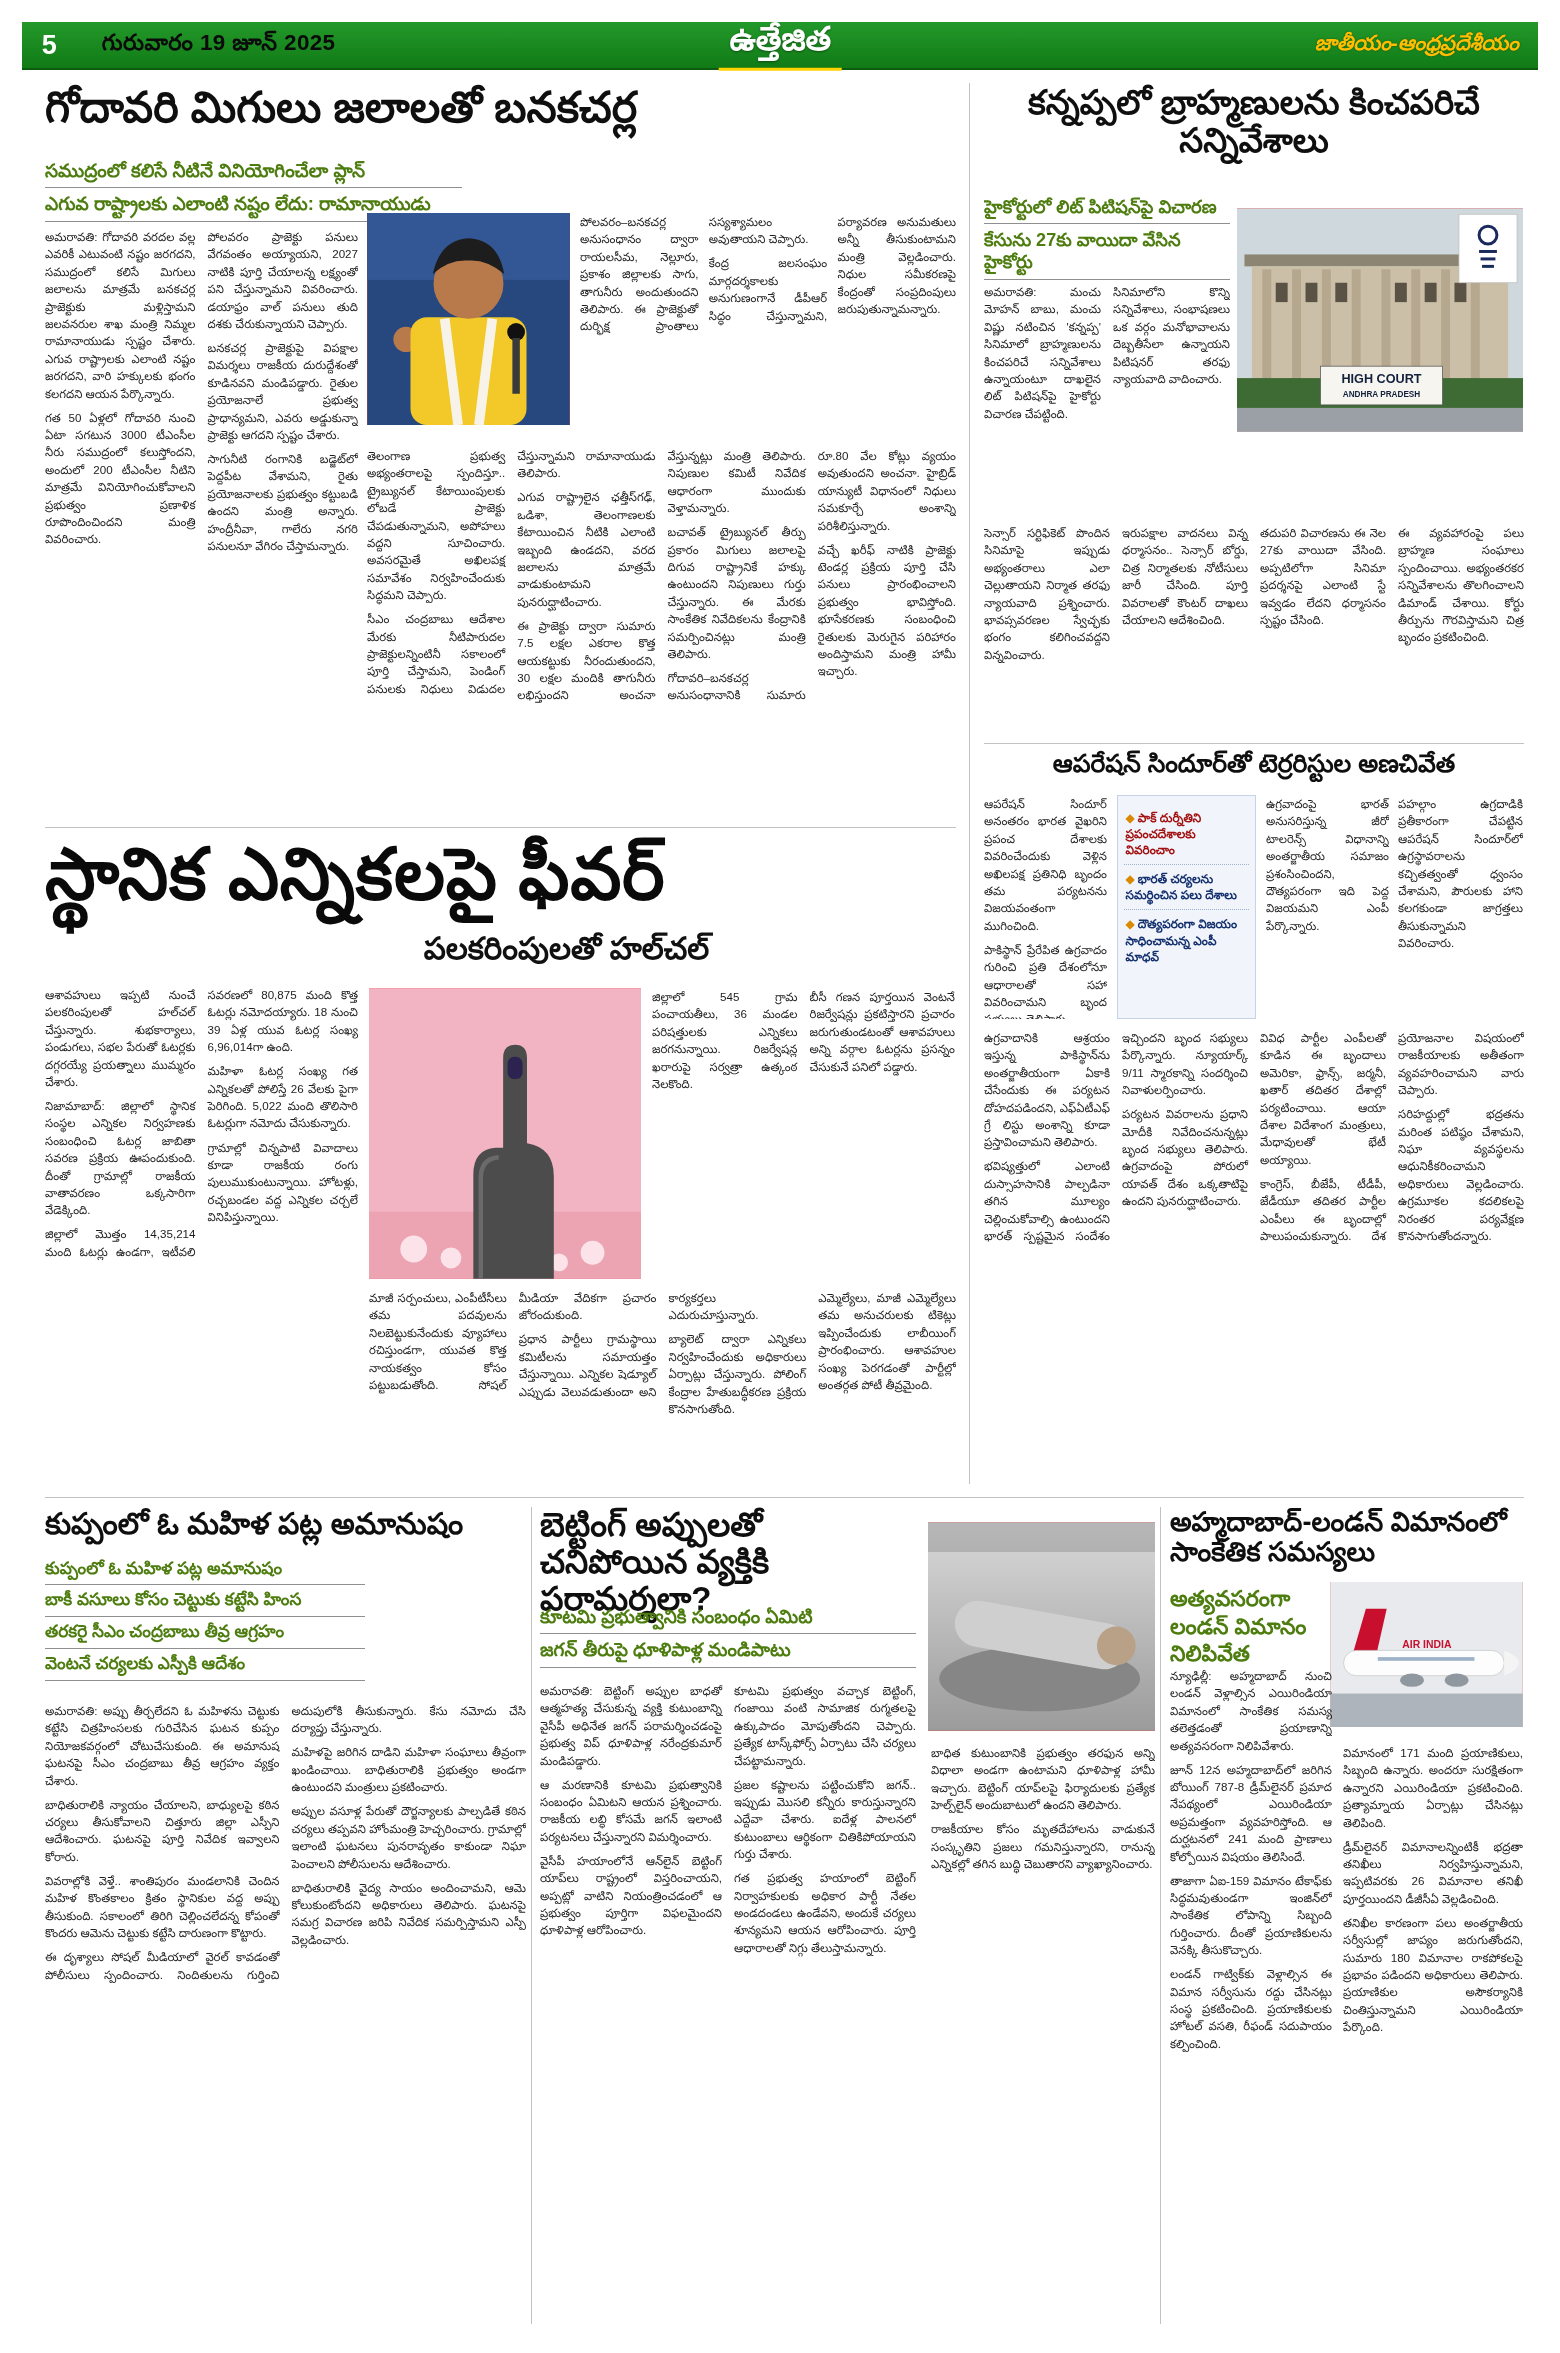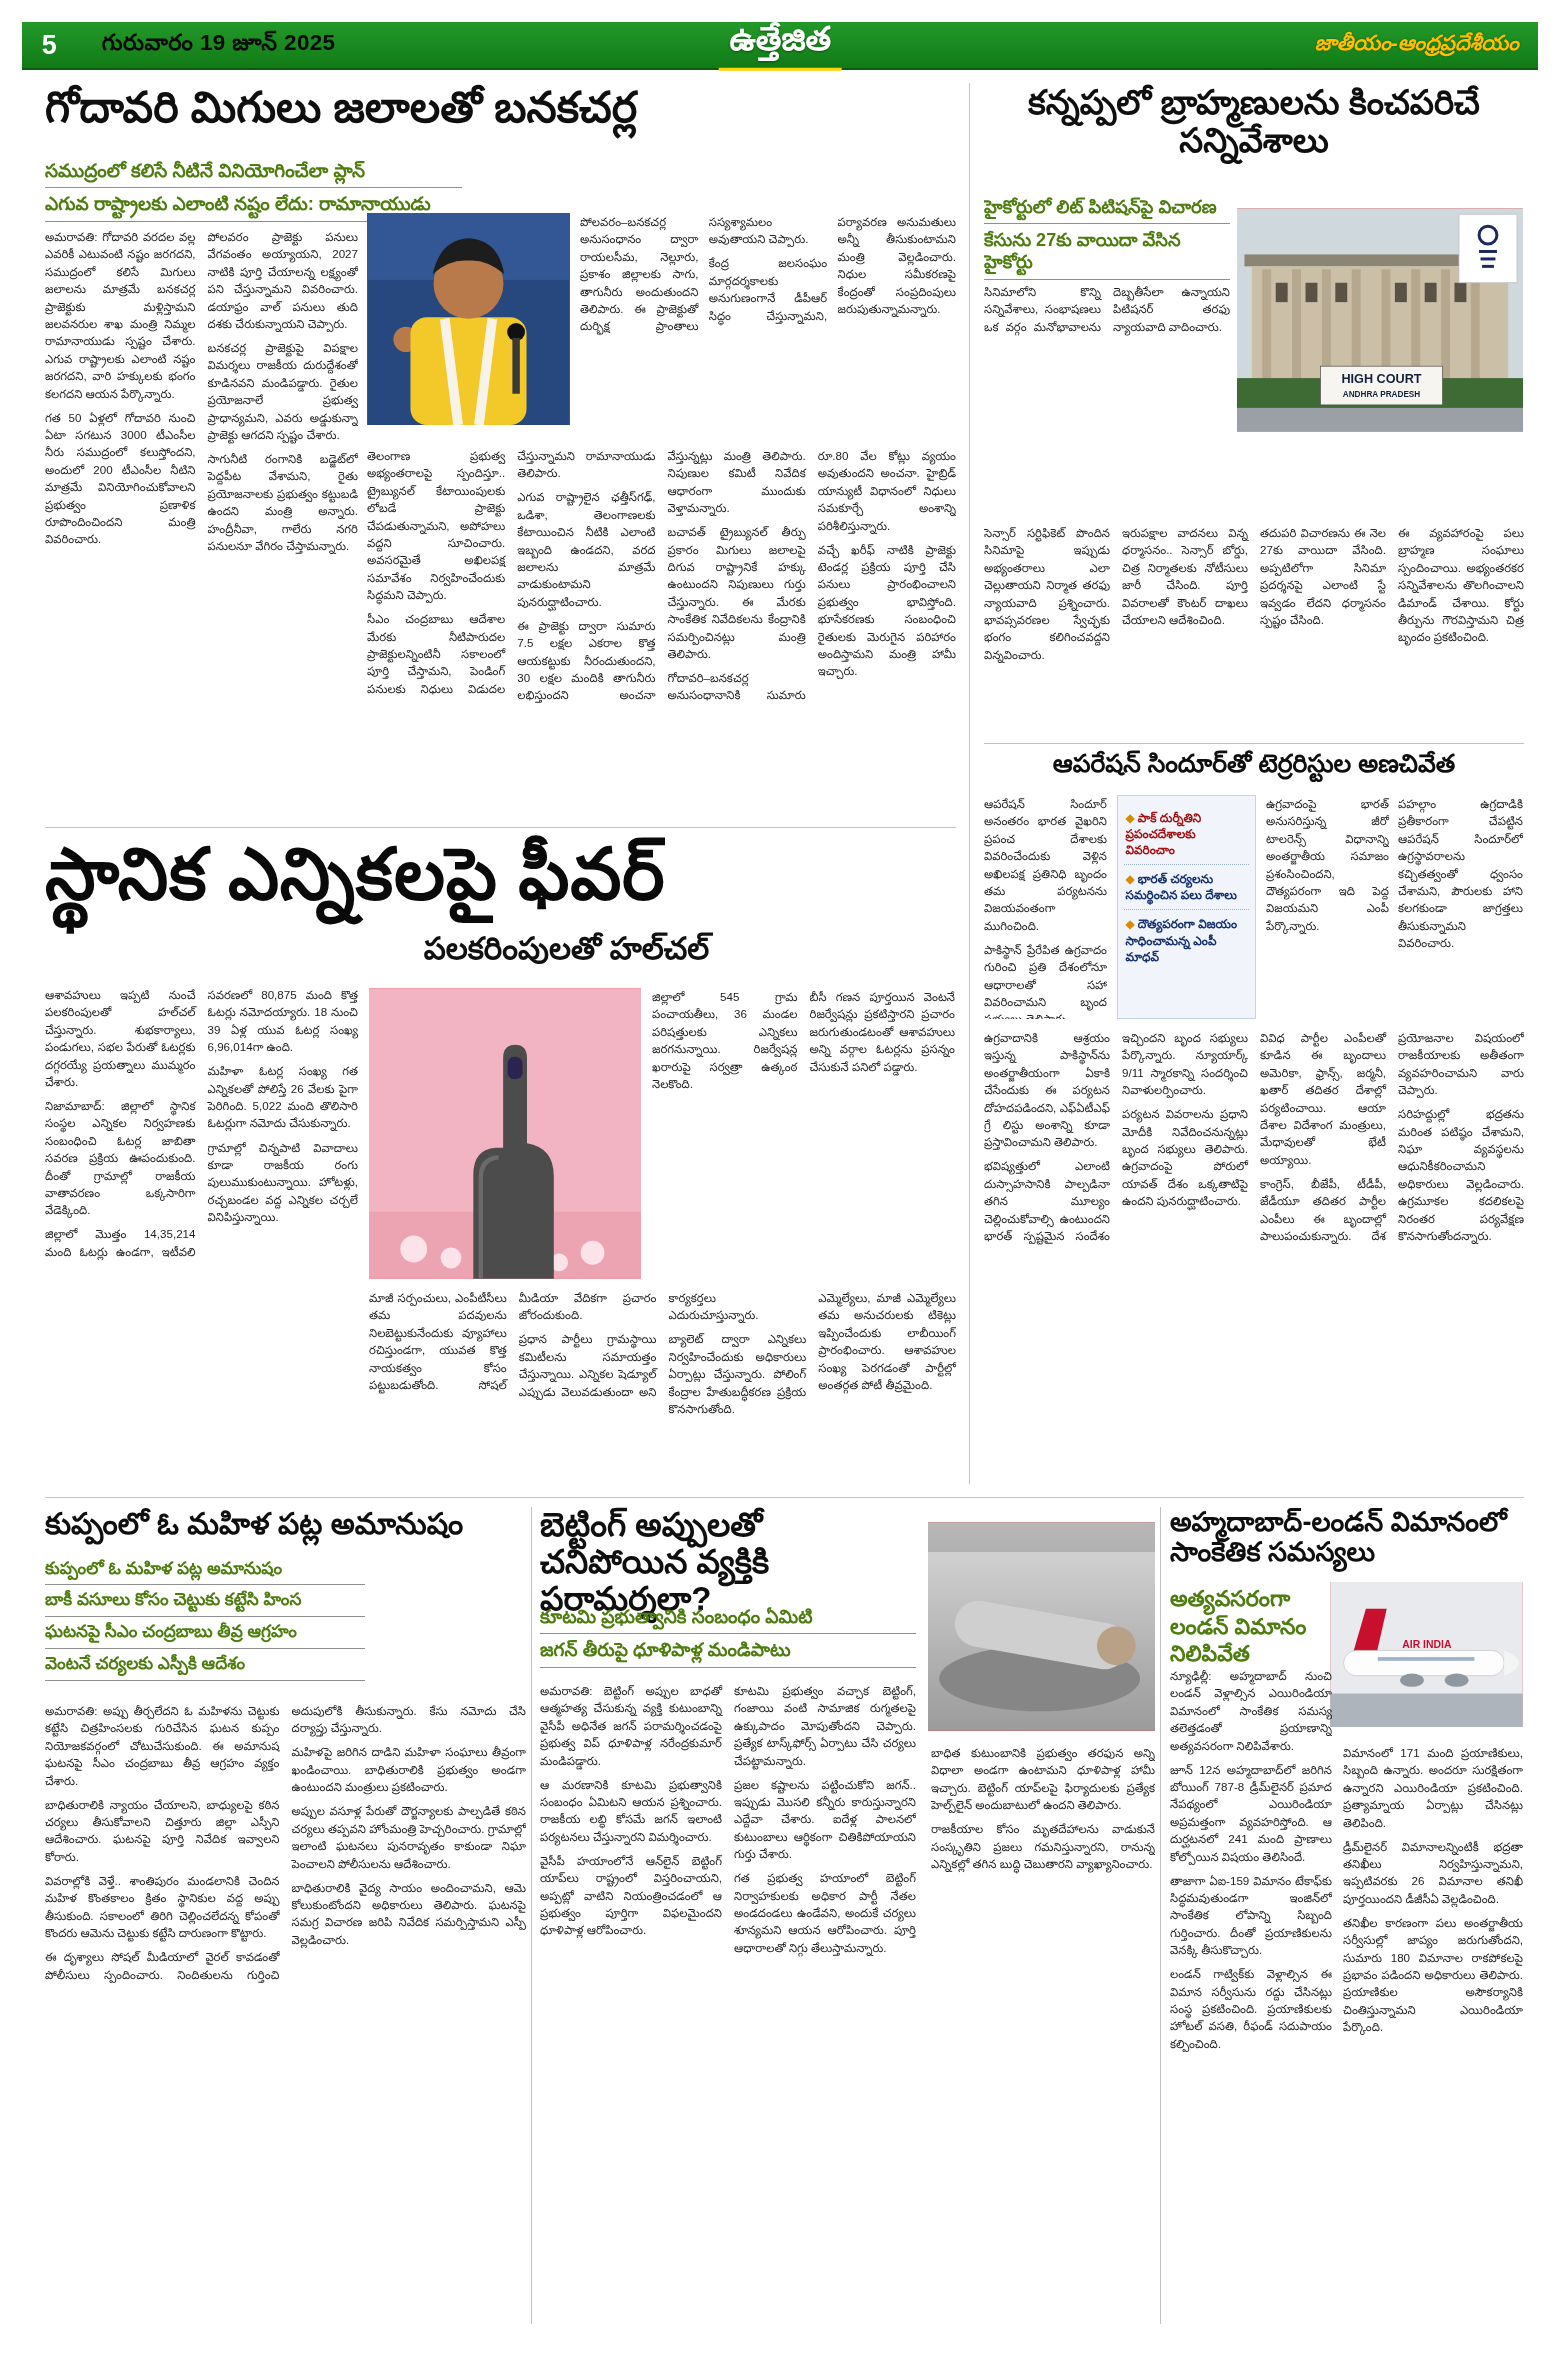--- a/index.html
+++ b/index.html
@@ -150,20 +150,21 @@
         <rect x="298" y="8" width="78" height="92" fill="#ffffff" stroke="#bbb"></rect>
         <g stroke="#1a2a5e" stroke-width="4" fill="none">
           <circle cx="337" cy="36" r="12"></circle>
           <line x1="325" y1="58" x2="349" y2="58"></line>
           <line x1="327" y1="68" x2="347" y2="68"></line>
           <line x1="329" y1="78" x2="345" y2="78"></line>
         </g>
       </svg>
     </div>
     <div class="body cols2 abs" style="left:0;top:200px;width:246px;height:231px;">
+        <p>అమరావతి: మంచు మోహన్ బాబు, మంచు విష్ణు నటించిన 'కన్నప్ప' సినిమాలో బ్రాహ్మణులను కించపరిచే సన్నివేశాలు ఉన్నాయంటూ దాఖలైన లిట్ పిటిషన్‌పై హైకోర్టు విచారణ చేపట్టింది.</p>
         <p>సినిమాలోని కొన్ని సన్నివేశాలు, సంభాషణలు ఒక వర్గం మనోభావాలను దెబ్బతీసేలా ఉన్నాయని పిటిషనర్ తరఫు న్యాయవాది వాదించారు.</p>
       </div>
     <div class="body cols4 abs" style="left:0;top:441px;width:540px;height:215px;">
         <p>సెన్సార్ సర్టిఫికెట్ పొందిన సినిమాపై ఇప్పుడు అభ్యంతరాలు ఎలా చెల్లుతాయని నిర్మాత తరఫు న్యాయవాది ప్రశ్నించారు. భావప్సవరణల స్వేచ్ఛకు భంగం కలిగించవద్దని విన్నవించారు.</p>
         <p>ఇరుపక్షాల వాదనలు విన్న ధర్మాసనం.. సెన్సార్ బోర్డు, చిత్ర నిర్మాతలకు నోటీసులు జారీ చేసింది. పూర్తి వివరాలతో కౌంటర్ దాఖలు చేయాలని ఆదేశించింది.</p>
         <p>తదుపరి విచారణను ఈ నెల 27కు వాయిదా వేసింది. అప్పటిలోగా సినిమా ప్రదర్శనపై ఎలాంటి స్టే ఇవ్వడం లేదని ధర్మాసనం స్పష్టం చేసింది.</p>
         <p>ఈ వ్యవహారంపై పలు బ్రాహ్మణ సంఘాలు స్పందించాయి. అభ్యంతరకర సన్నివేశాలను తొలగించాలని డిమాండ్ చేశాయి. కోర్టు తీర్పును గౌరవిస్తామని చిత్ర బృందం ప్రకటించింది.</p>
       </div>
   </div>
 
@@ -227,21 +228,21 @@
         <p>బ్యాలెట్ ద్వారా ఎన్నికలు నిర్వహించేందుకు అధికారులు ఏర్పాట్లు చేస్తున్నారు. పోలింగ్ కేంద్రాల హేతుబద్ధీకరణ ప్రక్రియ కొనసాగుతోంది.</p>
         <p>ఎమ్మెల్యేలు, మాజీ ఎమ్మెల్యేలు తమ అనుచరులకు టికెట్లు ఇప్పించేందుకు లాబీయింగ్ ప్రారంభించారు. ఆశావహుల సంఖ్య పెరగడంతో పార్టీల్లో అంతర్గత పోటీ తీవ్రమైంది.</p>
       </div>
   </div>
 
   <div class="article" style="left:45px;top:1507px;width:481px;height:820px;">
     <div class="hl" style="font-size:30px;white-space:nowrap;">కుప్పంలో ఓ మహిళ పట్ల అమానుషం</div>
     <div class="abs" style="left:0;top:46px;width:320px;">
       <div class="sub u" style="font-size:17px;">కుప్పంలో ఓ మహిళ పట్ల అమానుషం</div>
       <div class="sub u" style="font-size:17px;">బాకీ వసూలు కోసం చెట్టుకు కట్టేసి హింస</div>
-      <div class="sub u" style="font-size:17px;">ఘటనపై సీఎం చంద్రబాబు తీవ్ర ఆగ్రహం</div>
+      <div class="sub u" style="font-size:17px;">తరకరై సీఎం చంద్రబాబు తీవ్ర ఆగ్రహం</div>
       <div class="sub u" style="font-size:17px;">వెంటనే చర్యలకు ఎస్పీకి ఆదేశం</div>
     </div>
     <div class="body cols2 abs" style="left:0;top:195px;width:481px;height:625px;">
         <p>అమరావతి: అప్పు తీర్చలేదని ఓ మహిళను చెట్టుకు కట్టేసి చిత్రహింసలకు గురిచేసిన ఘటన కుప్పం నియోజకవర్గంలో చోటుచేసుకుంది. ఈ అమానుష ఘటనపై సీఎం చంద్రబాబు తీవ్ర ఆగ్రహం వ్యక్తం చేశారు.</p>
         <p>బాధితురాలికి న్యాయం చేయాలని, బాధ్యులపై కఠిన చర్యలు తీసుకోవాలని చిత్తూరు జిల్లా ఎస్పీని ఆదేశించారు. ఘటనపై పూర్తి నివేదిక ఇవ్వాలని కోరారు.</p>
         <p>వివరాల్లోకి వెళ్తే.. శాంతిపురం మండలానికి చెందిన మహిళ కొంతకాలం క్రితం స్థానికుల వద్ద అప్పు తీసుకుంది. సకాలంలో తిరిగి చెల్లించలేదన్న కోపంతో కొందరు ఆమెను చెట్టుకు కట్టేసి దారుణంగా కొట్టారు.</p>
         <p>ఈ దృశ్యాలు సోషల్ మీడియాలో వైరల్ కావడంతో పోలీసులు స్పందించారు. నిందితులను గుర్తించి అదుపులోకి తీసుకున్నారు. కేసు నమోదు చేసి దర్యాప్తు చేస్తున్నారు.</p>
         <p>మహిళపై జరిగిన దాడిని మహిళా సంఘాలు తీవ్రంగా ఖండించాయి. బాధితురాలికి ప్రభుత్వం అండగా ఉంటుందని మంత్రులు ప్రకటించారు.</p>
         <p>అప్పుల వసూళ్ల పేరుతో దౌర్జన్యాలకు పాల్పడితే కఠిన చర్యలు తప్పవని హోంమంత్రి హెచ్చరించారు. గ్రామాల్లో ఇలాంటి ఘటనలు పునరావృతం కాకుండా నిఘా పెంచాలని పోలీసులను ఆదేశించారు.</p>
         <p>బాధితురాలికి వైద్య సాయం అందించామని, ఆమె కోలుకుంటోందని అధికారులు తెలిపారు. ఘటనపై సమగ్ర విచారణ జరిపి నివేదిక సమర్పిస్తామని ఎస్పీ వెల్లడించారు.</p>

